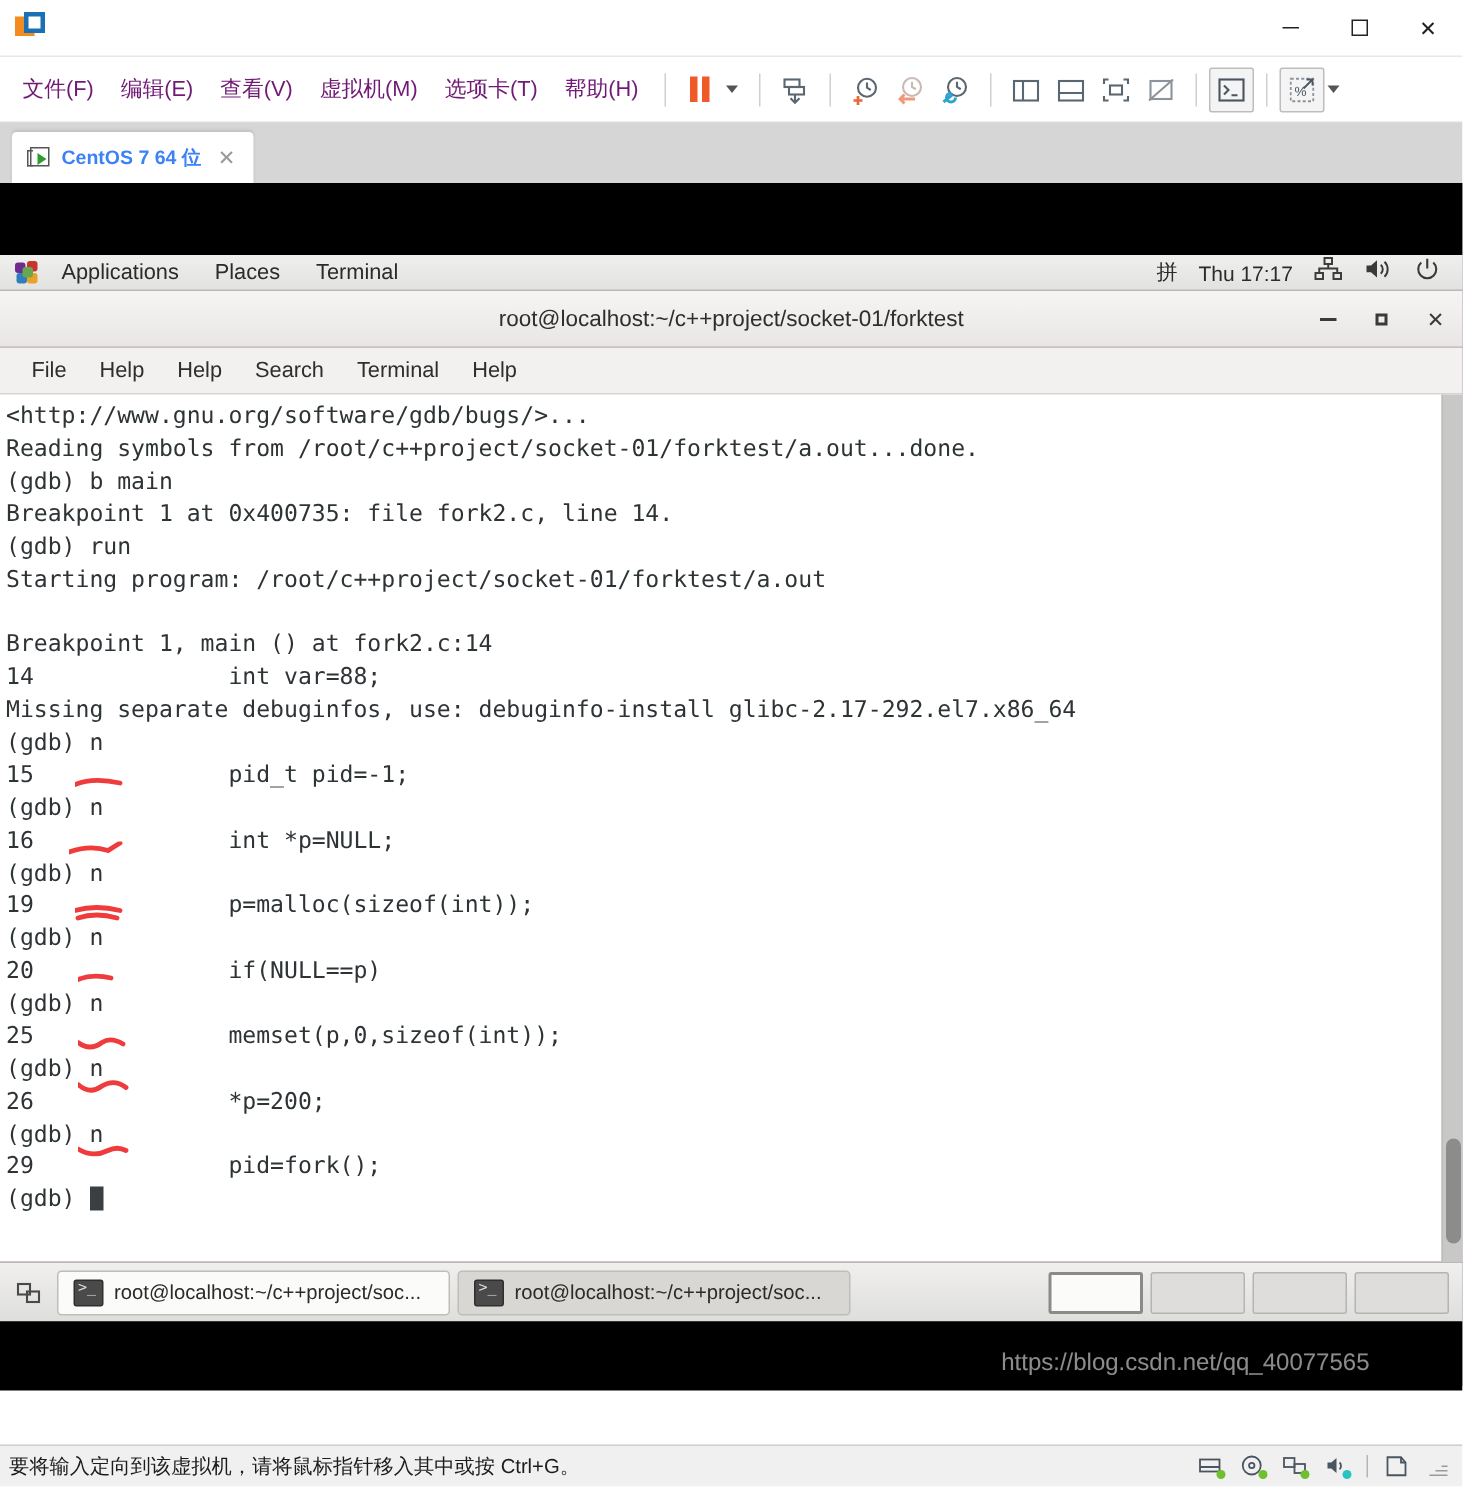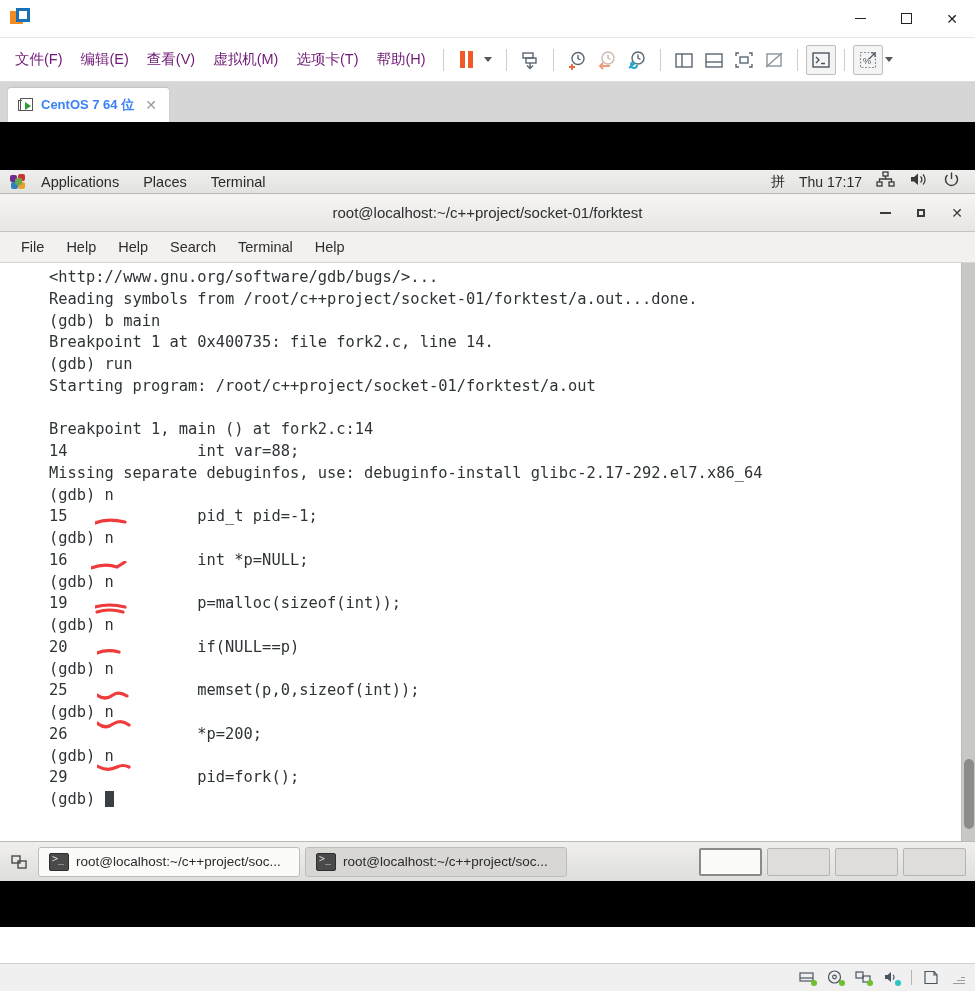--- a/index.html
+++ b/index.html
@@ -85,21 +85,21 @@
     border-bottom: 1px solid #c6c4c2; position: relative;
   }
   .term-title { font-size: 15px; color: #2e2e2e; }
   .term-btns { position: absolute; right: 10px; top: 0; height: 38px; display: flex; align-items: center; gap: 20px; }
   .term-btn { width: 16px; height: 16px; display: flex; align-items: center; justify-content: center; color: #3a3a3a; font-size: 14px; }
   .tb-minus { width: 11px; height: 2px; background: #3a3a3a; display: block; }
   .tb-square { width: 8px; height: 8px; border: 2px solid #3a3a3a; display: block; }
   .term-menubar { height: 31px; display: flex; align-items: center; padding-left: 10px; background: #f2f1f0; border-bottom: 1px solid #d7d5d3; }
   .term-menu { font-size: 14.5px; color: #2e2e2e; padding: 4px 11px; }
 
-  .term-body { background: #ffffff; position: relative; display: flex; padding-left: 45px; }
+  .term-body { background: #ffffff; position: relative; display: flex; }
   .term-text {
     flex: 1 1 auto;
     font-family: "DejaVu Sans Mono", "Liberation Mono", monospace;
     font-size: 15.4px; line-height: 21.75px; color: #2e3436;
     padding: 4px 0 0 4px; white-space: pre; position: relative;
     letter-spacing: 0px;
   }
   .term-line { position: relative; height: 21.75px; }
   .cursor-blk { display: inline-block; width: 9px; height: 16px; background: #3c3f41; vertical-align: -3px; }
   .term-scroll { width: 14px; background: #c8c8c6; position: relative; border-left: 1px solid #bcbcba; }
@@ -387,23 +387,25 @@
       <div class="ws-switcher">
         <div class="ws active"></div>
         <div class="ws"></div>
         <div class="ws"></div>
         <div class="ws"></div>
       </div>
     </div>
 
     <div class="black-band" style="height:46px"></div>
 
+    <div class="watermark">https://blog.csdn.net/qq_40077565</div>
   </div>
 
   <div class="vm-statusbar">
+    <div class="vm-status-text">要将输入定向到该虚拟机，请将鼠标指针移入其中或按 Ctrl+G。</div>
     <div class="vm-status-icons">
       <span class="st-ico">
         <svg width="17" height="15" viewBox="0 0 17 15">
           <rect x="1" y="3" width="13" height="8" fill="none" stroke="#4a5560" stroke-width="1.2"></rect>
           <path d="M1 8 L14 8" stroke="#4a5560" stroke-width="1.2"></path>
         </svg>
         <i class="st-dot" style="background:#6fbf2f"></i>
       </span>
       <span class="st-ico">
         <svg width="17" height="15" viewBox="0 0 17 15">

